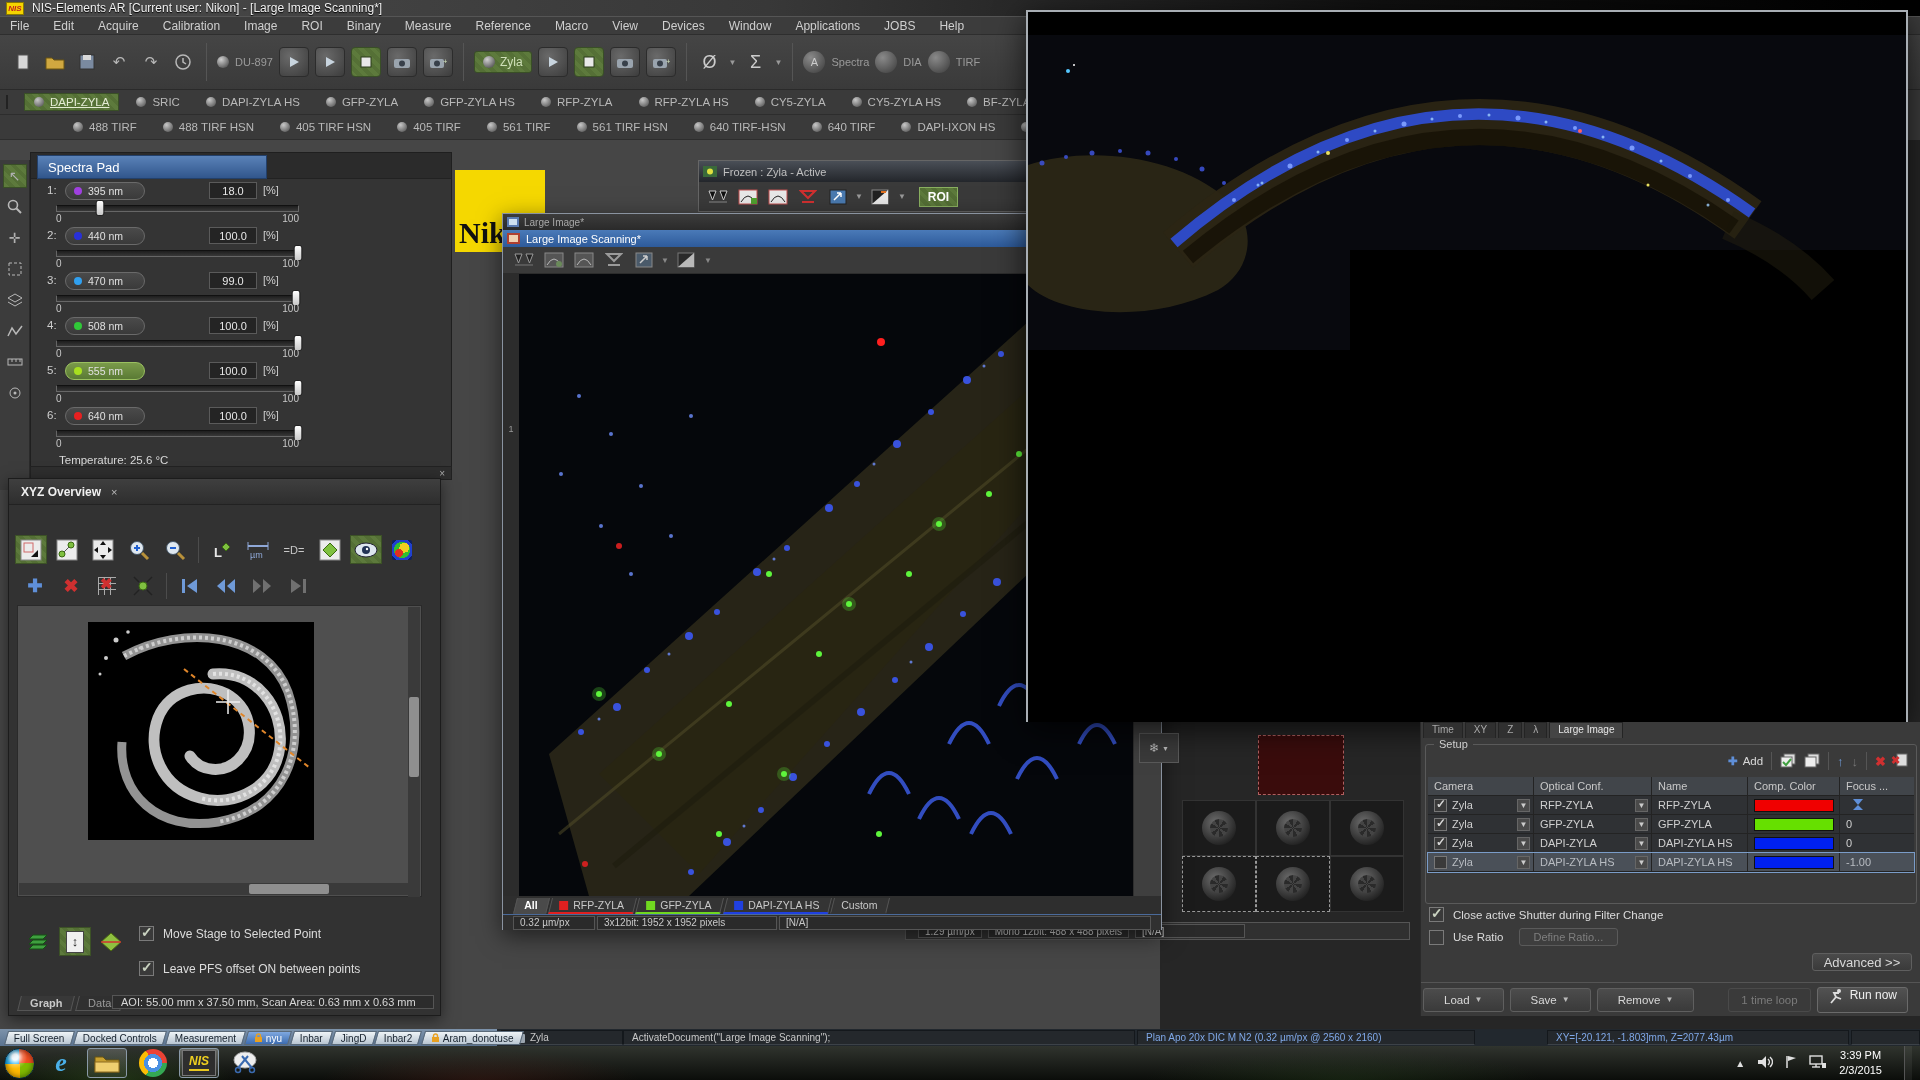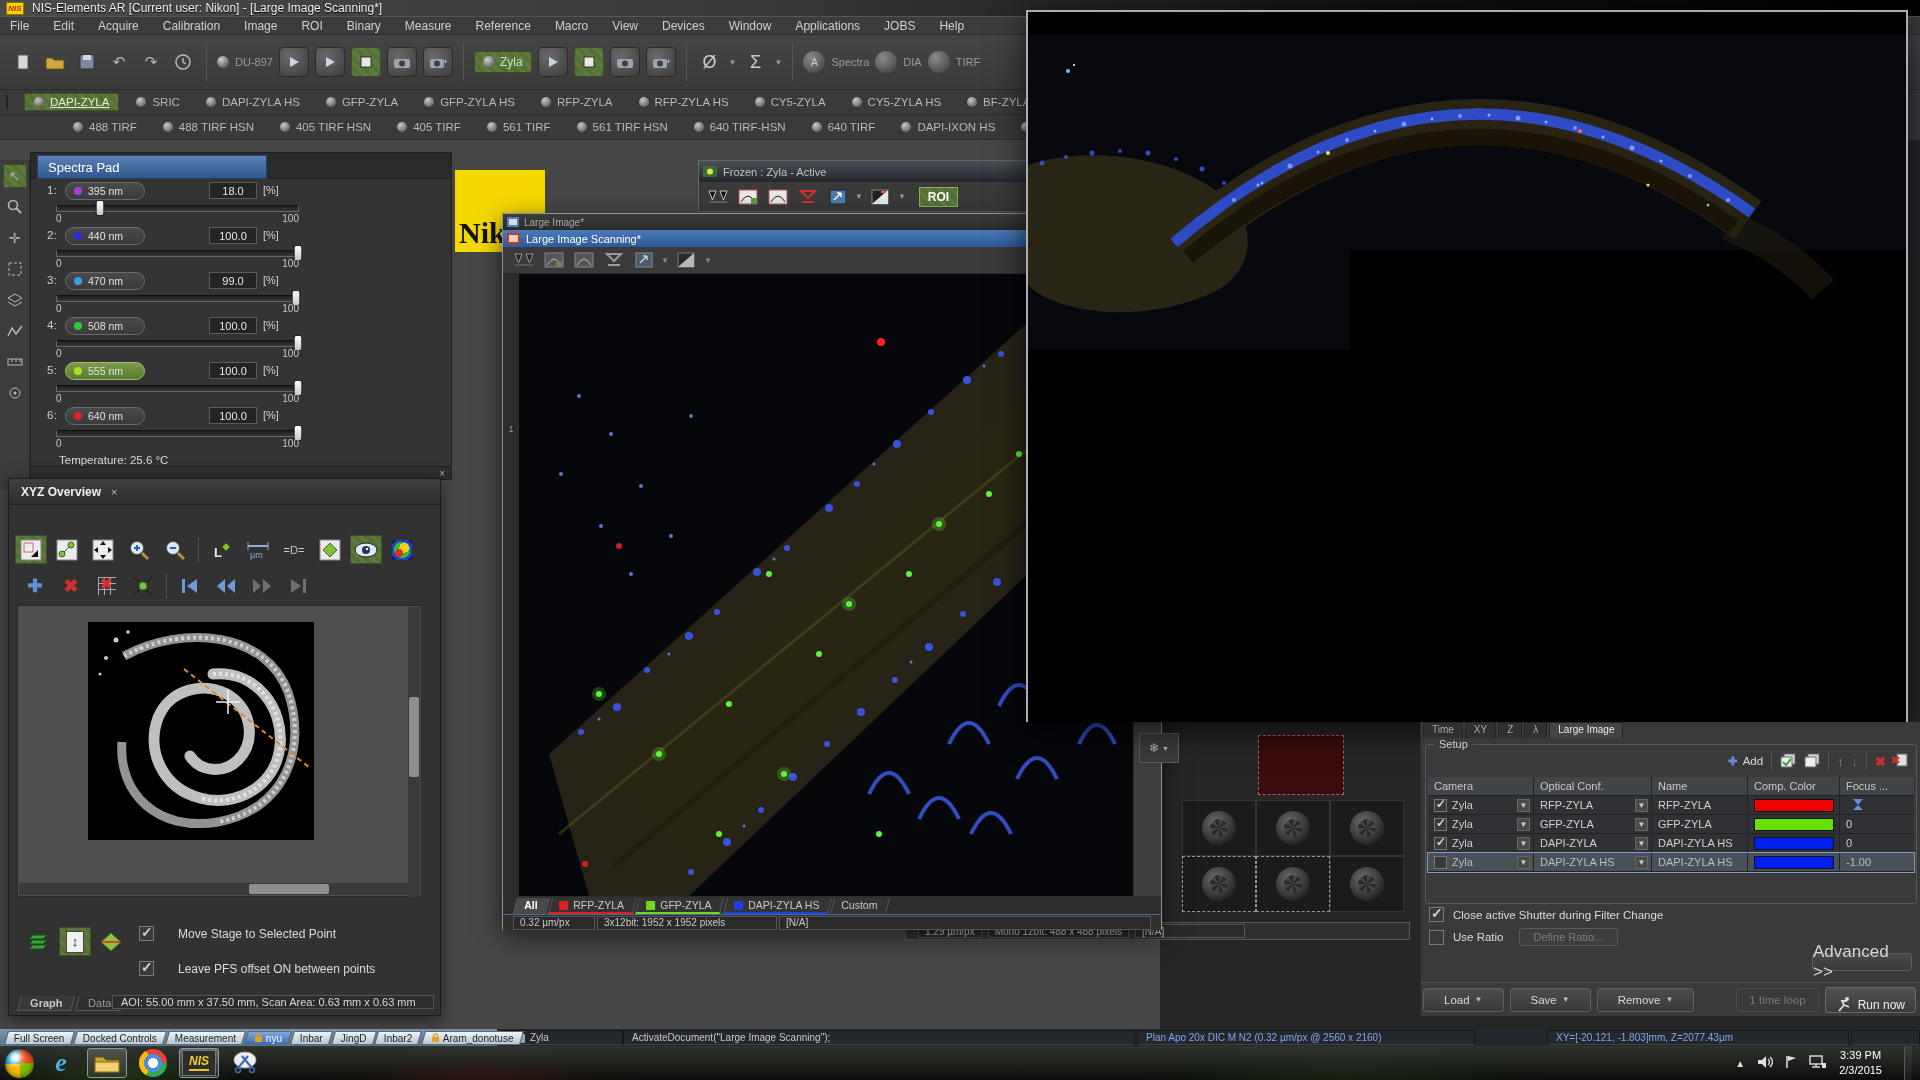--- a/index.html
+++ b/index.html
@@ -65,21 +65,21 @@
 .xtb{position:absolute;display:flex;align-items:center;gap:4px}
 .xi{width:32px;height:29px;display:flex;align-items:center;justify-content:center;border:1px solid transparent}
 .xi.act{background:repeating-linear-gradient(45deg,#5d7a3c 0 4px,#546f35 4px 8px);border:1px solid #3c5226}
 .xsep{width:1px;height:26px;background:#222;border-right:1px solid #4c4c4c;margin:0 3px}
 #xyzview{position:absolute;left:8px;top:126px;width:405px;height:292px;background:#4f4f4f;border:1px solid #2a2a2a}
 #xyzview .blackimg{position:absolute;left:70px;top:16px;width:226px;height:218px;background:#000}
 .vscroll{position:absolute;right:1px;top:1px;width:12px;height:290px;background:#3a3a3a}
 .vscroll .thumb{position:absolute;left:1px;top:90px;width:10px;height:80px;background:#8f8f8f;border-radius:2px}
 .hscroll{position:absolute;left:1px;bottom:1px;height:12px;width:390px;background:#3a3a3a}
 .hscroll .thumb{position:absolute;top:1px;left:230px;width:80px;height:10px;background:#8f8f8f;border-radius:2px}
-.xchk{position:absolute;display:flex;align-items:center;gap:24px;color:#dcdcdc;font-size:12px}
+.xchk{position:absolute;display:flex;align-items:center;gap:9px;color:#dcdcdc;font-size:12px}
 .chk{width:15px;height:15px;background:#3a3a3a;border:1px solid #7a7a7a;position:relative;flex:0 0 auto}
 .chk.on::after{content:"\2713";position:absolute;left:1px;top:-3px;color:#c9d2c0;font-size:14px;font-weight:bold}
 .btabs{position:absolute;left:10px;top:517px;display:flex;align-items:center;gap:4px}
 .btab{padding:1px 10px;color:#c8c8c8;font-size:11px;transform:skewX(-14deg);border:1px solid #555;border-top:none;background:#383838}
 .btab b{display:inline-block;transform:skewX(14deg)}
 #aoibox{position:absolute;left:103px;top:516px;width:322px;height:14px;background:#2c2c2c;border:1px solid #555;color:#d8d8d8;font-size:11px;display:flex;align-items:center;padding-left:8px;white-space:nowrap}
 
 #nikon{left:455px;top:170px;width:90px;height:82px;background:#f5d800;overflow:hidden}
 #nikon span{position:absolute;left:4px;bottom:2px;color:#111;font-weight:bold;font-size:30px;font-family:"Liberation Serif",serif}
 
@@ -145,26 +145,26 @@
 .c1{width:106px}.c2{width:118px}.c3{width:96px}.c4{width:92px}.c5{width:74px;border-right:none}
 .dd{margin-left:auto;margin-right:3px;width:13px;height:13px;background:#4a4a4a;border:1px solid #666;color:#ccc;font-size:8px;display:flex;align-items:center;justify-content:center;flex:0 0 auto}
 .swatch{width:80px;height:13px;border:1px solid #111}
 .chk2{width:13px;height:13px;background:#3a3a3a;border:1px solid #777;position:relative;flex:0 0 auto}
 .chk2.on::after{content:"\2713";position:absolute;left:1px;top:-3px;color:#d8d8d8;font-size:12px;font-weight:bold}
 .focicon{display:none;color:#6f9ad8}
 .focicon.show{display:inline-block}
 #shutrow{position:absolute;left:8px;top:185px;display:flex;gap:9px;align-items:center;color:#dcdcdc;font-size:11.5px}
 #ratiorow{position:absolute;left:8px;top:206px;display:flex;gap:9px;align-items:center;color:#dcdcdc;font-size:11.5px}
 #defratio{margin-left:6px;padding:2px 14px;background:#3e3e3e;border:1px solid #5a5a5a;border-radius:3px;color:#7f7f7f;font-size:11px}
-#advbtn{position:absolute;left:391px;top:231px;width:100px;height:18px;background:linear-gradient(#4a4a4a,#3a3a3a);border:1px solid #5f5f5f;border-radius:3px;color:#d8d8d8;font-size:17px;display:flex;align-items:center;justify-content:center}
+#advbtn{position:absolute;left:391px;top:231px;width:100px;height:18px;background:linear-gradient(#4a4a4a,#3a3a3a);border:1px solid #5f5f5f;border-radius:3px;color:#d8d8d8;font-size:13px;display:flex;align-items:center;justify-content:center}
 #ndbottom{position:absolute;left:0;top:260px;width:100%;height:34px;border-top:1px solid #555;display:flex;align-items:center;gap:6px;padding-left:2px}
 .nbtn{height:24px;padding:0 20px;background:linear-gradient(#4c4c4c,#3a3a3a);border:1px solid #5f5f5f;border-radius:3px;color:#d8d8d8;font-size:11.5px;display:flex;align-items:center;gap:5px}
 .nbtn .da{font-size:8px;color:#bbb}
 #looplbl{margin-left:auto;height:24px;padding:0 12px;border:1px solid #4a4a4a;border-radius:3px;color:#7a7a7a;font-size:11.5px;display:flex;align-items:center}
-#runbtn{margin-right:4px;height:26px;padding:0 10px;background:linear-gradient(#525252,#3c3c3c);border:1px solid #6a6a6a;border-radius:3px;color:#efefef;font-size:12px;display:flex;align-items:flex-end;gap:6px}
+#runbtn{margin-right:12px;height:26px;padding:0 10px;background:linear-gradient(#525252,#3c3c3c);border:1px solid #6a6a6a;border-radius:3px;color:#efefef;font-size:12px;display:flex;align-items:flex-start;gap:6px}
 
 #appstatus{left:0;top:1029px;width:1920px;height:17px;background:#22282e;display:flex;align-items:center}
 #statustabs{position:relative;height:17px;width:497px;background:linear-gradient(#7d93ab,#5a7390);display:flex;align-items:center;gap:2px;padding-left:6px}
 .stab{height:14px;padding:0 7px;display:flex;align-items:center;gap:3px;background:linear-gradient(#eef3f6,#b9c6d2);border:1px solid #5a6a7a;color:#15202c;font-size:10px;transform:skewX(-16deg);white-space:nowrap}
 .stab>*{transform:skewX(16deg)}
 .stab.active{background:linear-gradient(#7fa8e0,#3c6cb0);color:#fff}
 .lockic{display:none;width:9px;height:10px}
 .lockic.show{display:inline-block}
 .ssbox{height:15px;background:#24282c;border:1px solid #14181c;border-bottom-color:#3c4248;color:#c8c8c8;font-size:10px;display:flex;align-items:center;padding:0 8px;gap:5px;white-space:nowrap;overflow:hidden}
 .bluetext{color:#7fa8e8}

